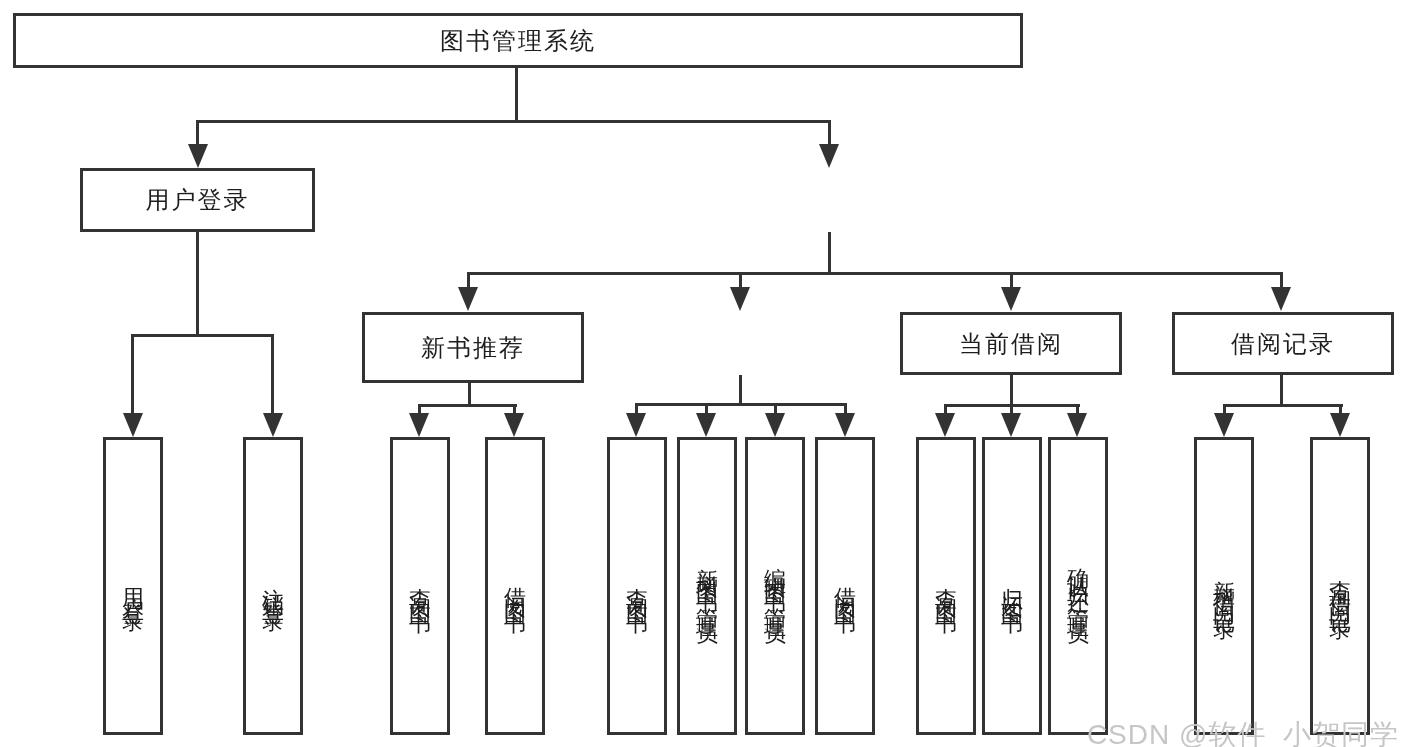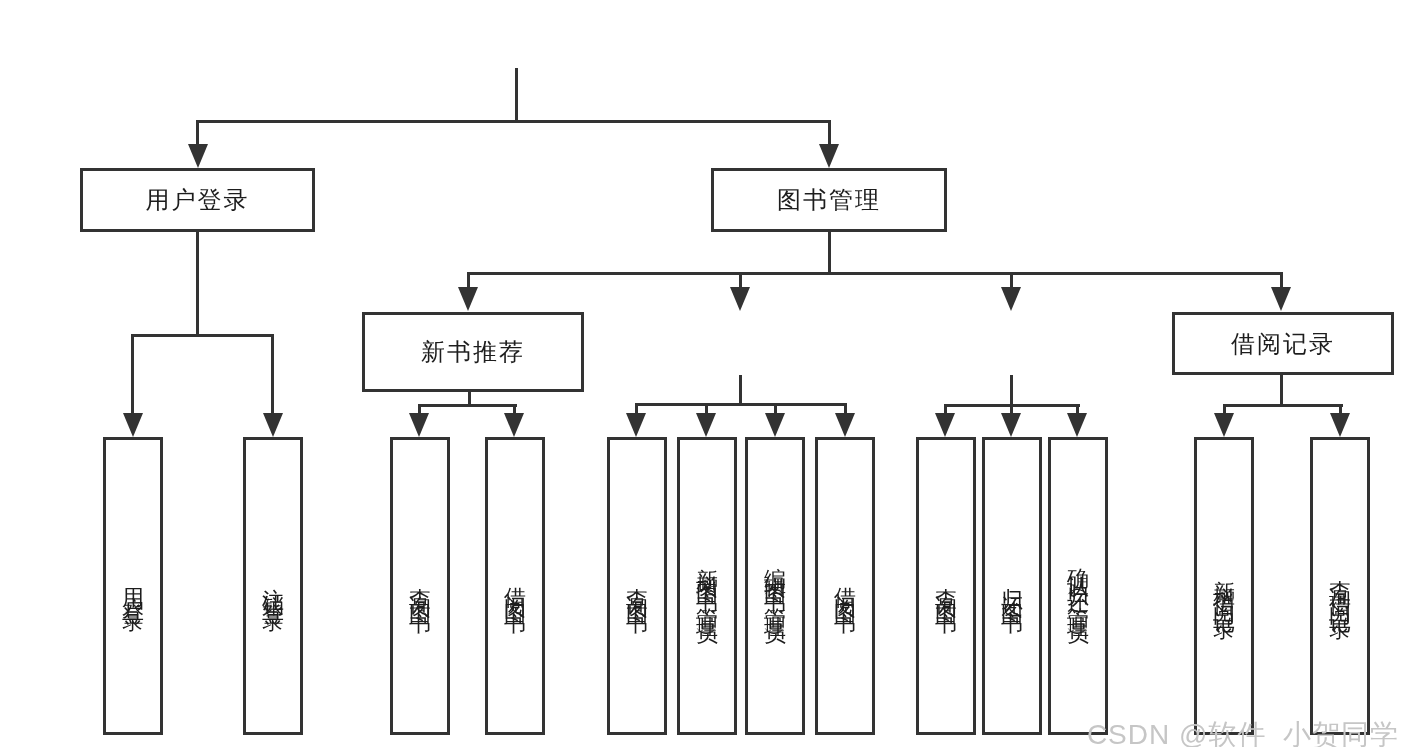--- a/index.html
+++ b/index.html
@@ -65,30 +65,30 @@
     letter-spacing: 1px;
     z-index: 3;
     white-space: nowrap;
   }
 </style>
 </head>
 <body>
 
 <div id="canvas">
 
+  <div class="node" style="left:13px; top:13px; width:1010px; height:55px;">图书管理系统</div>
 
   <div class="vl" style="left:515px; top:68px; width:3px; height:53px;"></div>
   <div class="hl" style="left:196px; top:120px; width:635px; height:3px;"></div>
   <div class="vl" style="left:196px; top:120px; width:3px; height:27px;"></div>
   <div class="tri" style="left:188px; top:144px;"></div>
   <div class="vl" style="left:828px; top:120px; width:3px; height:27px;"></div>
   <div class="tri" style="left:819px; top:144px;"></div>
 
   <div class="node" style="left:80px; top:168px; width:235px; height:64px;">用户登录</div>
-  <div class="node" style="left:711px; top:168px; width:236px; height:64px;">图书管理</div>
 
   <div class="vl" style="left:196px; top:232px; width:3px; height:104px;"></div>
   <div class="hl" style="left:131px; top:334px; width:142px; height:3px;"></div>
   <div class="vl" style="left:131px; top:334px; width:3px; height:82px;"></div>
   <div class="tri" style="left:123px; top:413px;"></div>
   <div class="vl" style="left:271px; top:334px; width:3px; height:82px;"></div>
   <div class="tri" style="left:263px; top:413px;"></div>
 
   <div class="leaf" style="left:103px; top:437px;">用户登录</div>
   <div class="leaf" style="left:243px; top:437px;">注销登录</div>
@@ -97,21 +97,22 @@
   <div class="hl" style="left:467px; top:272px; width:816px; height:3px;"></div>
   <div class="vl" style="left:467px; top:272px; width:3px; height:18px;"></div>
   <div class="tri" style="left:458px; top:287px;"></div>
   <div class="vl" style="left:739px; top:272px; width:3px; height:18px;"></div>
   <div class="tri" style="left:730px; top:287px;"></div>
   <div class="vl" style="left:1010px; top:272px; width:3px; height:18px;"></div>
   <div class="tri" style="left:1001px; top:287px;"></div>
   <div class="vl" style="left:1280px; top:272px; width:3px; height:18px;"></div>
   <div class="tri" style="left:1271px; top:287px;"></div>
 
-  <div class="node" style="left:362px; top:312px; width:222px; height:80px;">新书推荐</div>
+  <div class="node" style="left:362px; top:312px; width:222px; height:71px;">新书推荐</div>
+  <div class="node" style="left:900px; top:312px; width:222px; height:63px;">当前借阅</div>
   <div class="node" style="left:1172px; top:312px; width:222px; height:63px;">借阅记录</div>
 
   <div class="vl" style="left:468px; top:375px; width:3px; height:31px;"></div>
   <div class="hl" style="left:418px; top:404px; width:99px; height:3px;"></div>
   <div class="vl" style="left:418px; top:404px; width:3px; height:11px;"></div>
   <div class="tri" style="left:409px; top:413px;"></div>
   <div class="vl" style="left:513px; top:404px; width:3px; height:11px;"></div>
   <div class="tri" style="left:504px; top:413px;"></div>
 
   <div class="leaf" style="left:390px; top:437px;">查询图书</div>

